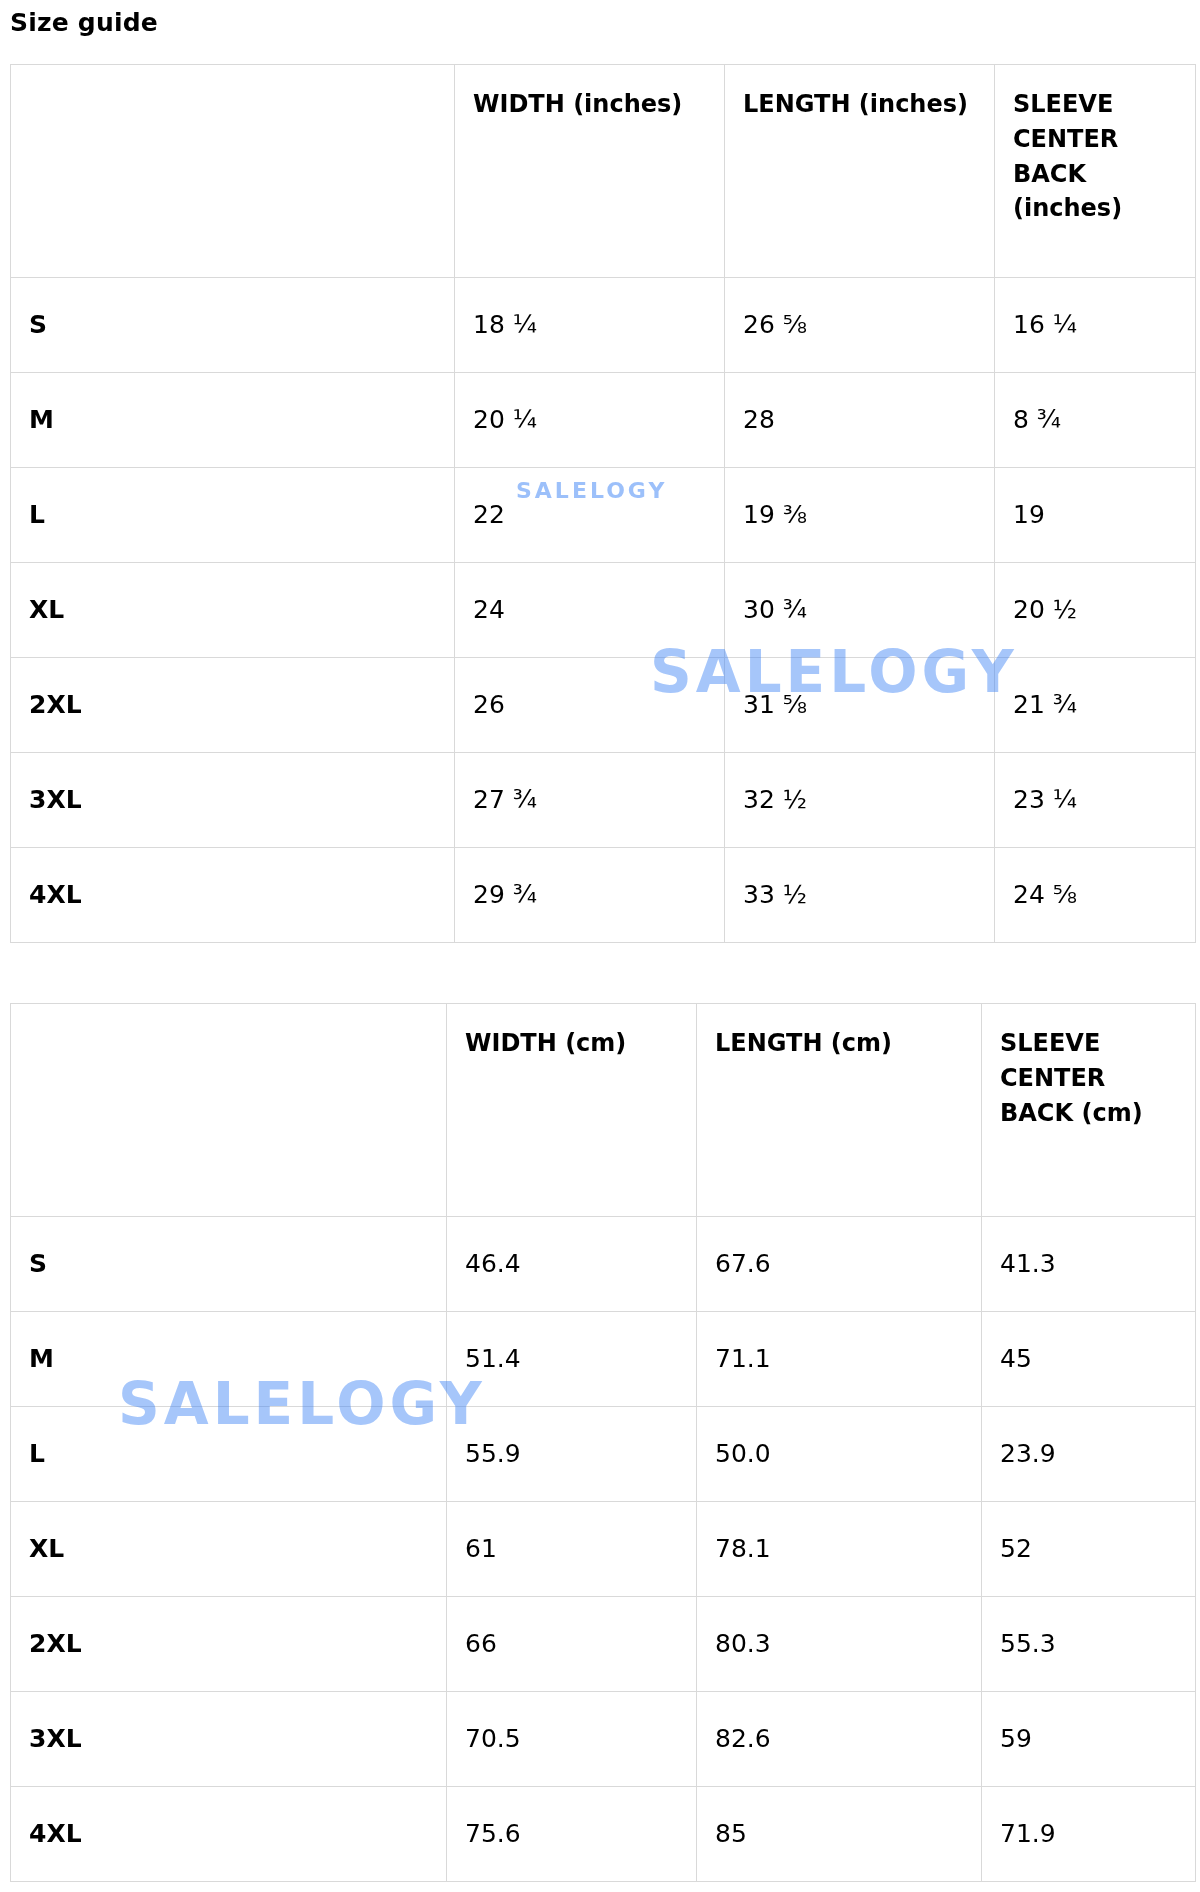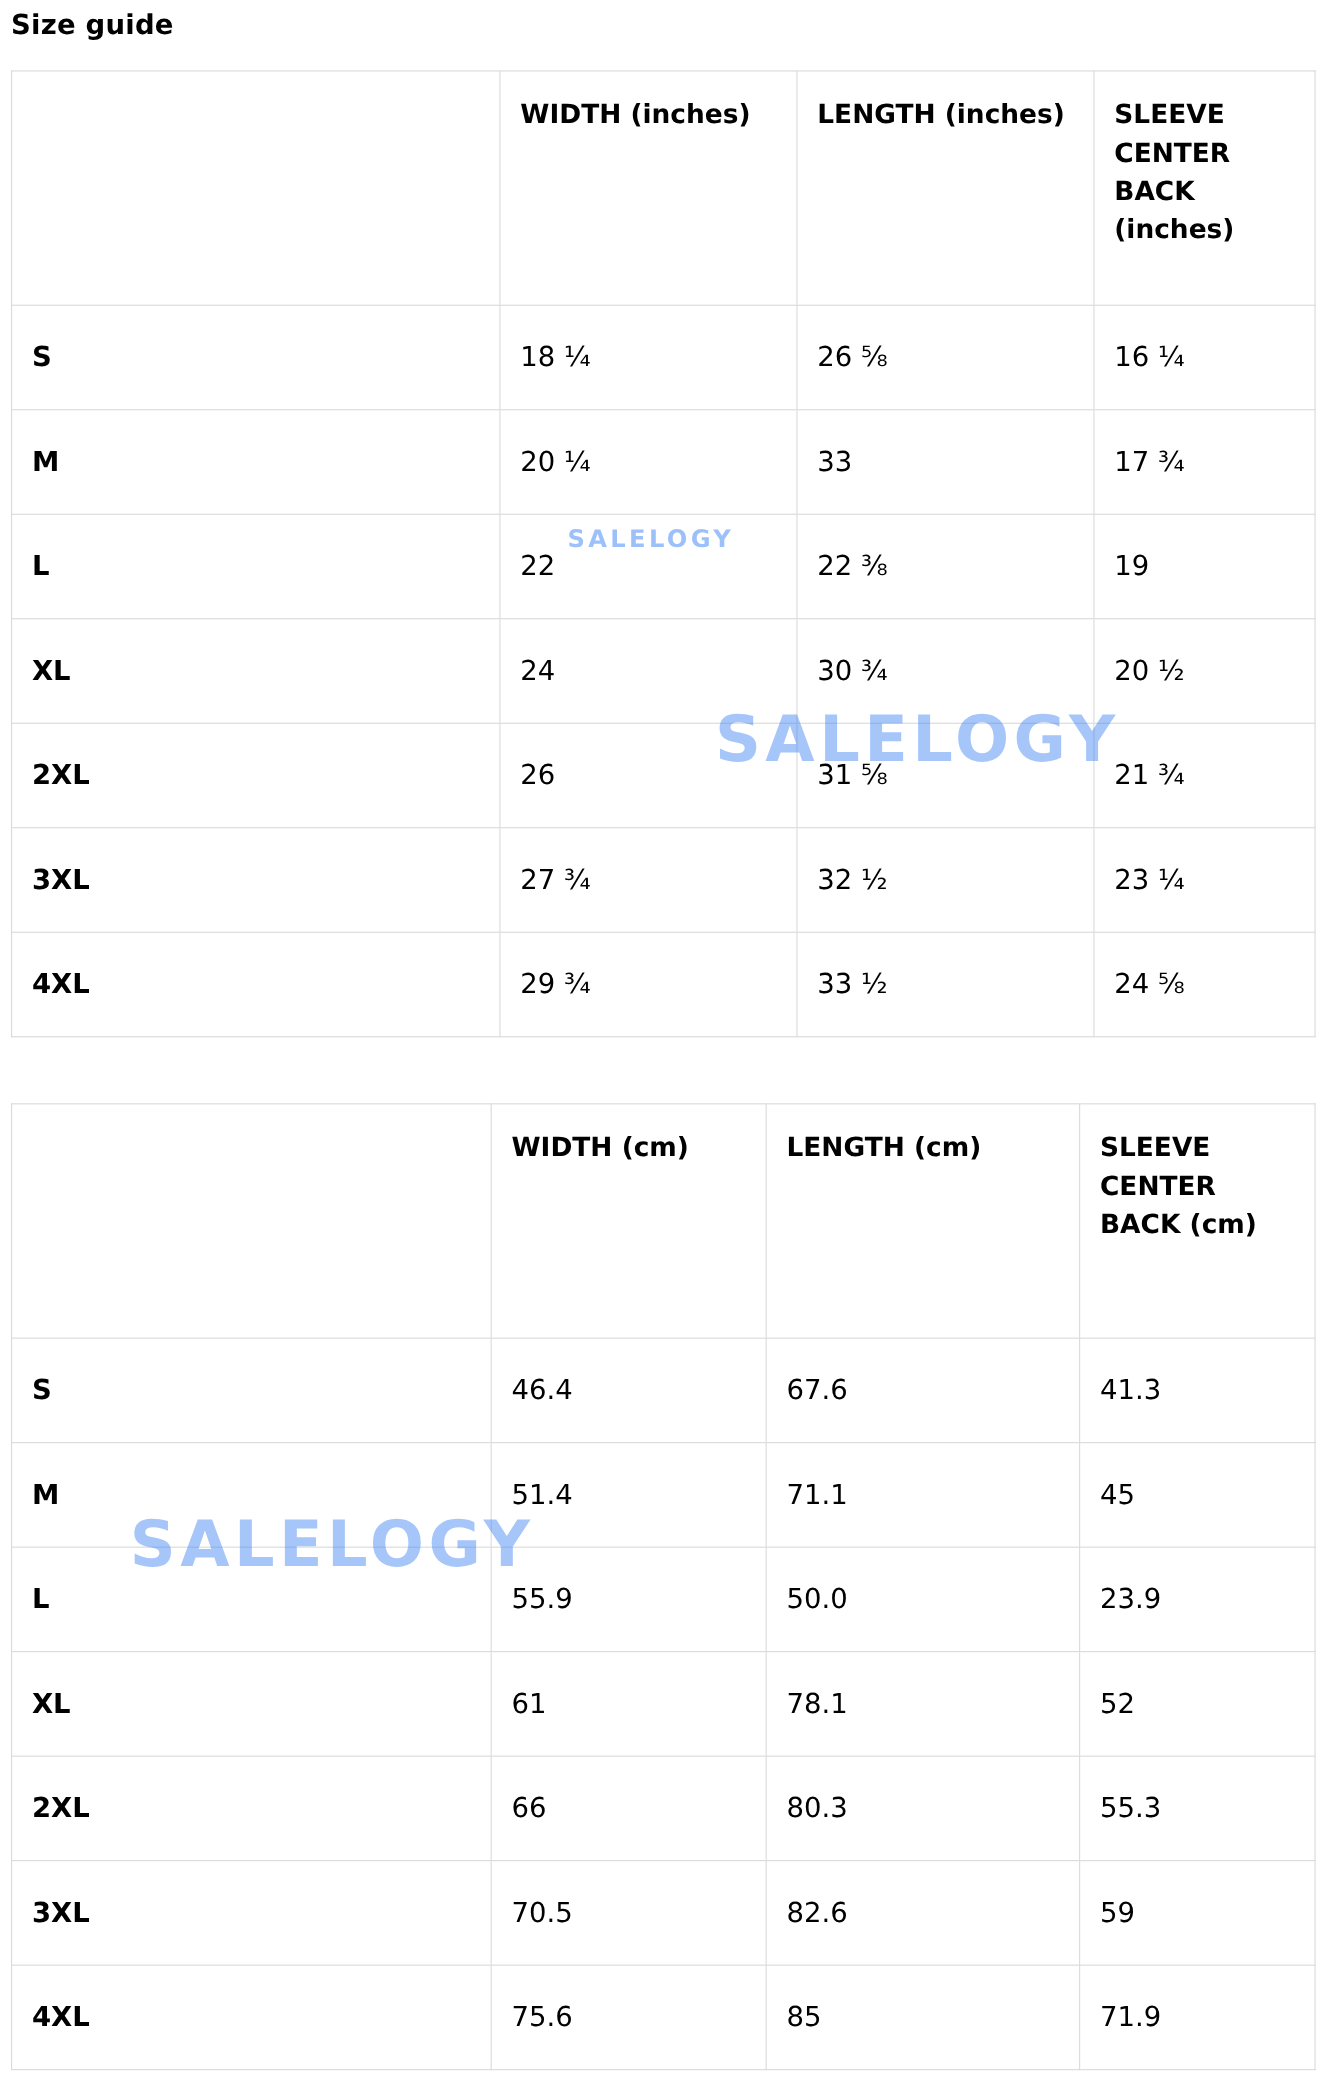--- a/index.html
+++ b/index.html
@@ -138,27 +138,27 @@
       <tbody>
         <tr>
           <td class="size-label">S</td>
           <td>18 ¼</td>
           <td>26 ⅝</td>
           <td>16 ¼</td>
         </tr>
         <tr>
           <td class="size-label">M</td>
           <td>20 ¼</td>
-          <td>33</td>
-          <td>17 ¾</td>
+          <td>28</td>
+          <td>8 ¾</td>
         </tr>
         <tr>
           <td class="size-label">L</td>
           <td>22</td>
-          <td>22 ⅜</td>
+          <td>19 ⅜</td>
           <td>19</td>
         </tr>
         <tr>
           <td class="size-label">XL</td>
           <td>24</td>
           <td>30 ¾</td>
           <td>20 ½</td>
         </tr>
         <tr>
           <td class="size-label">2XL</td>

